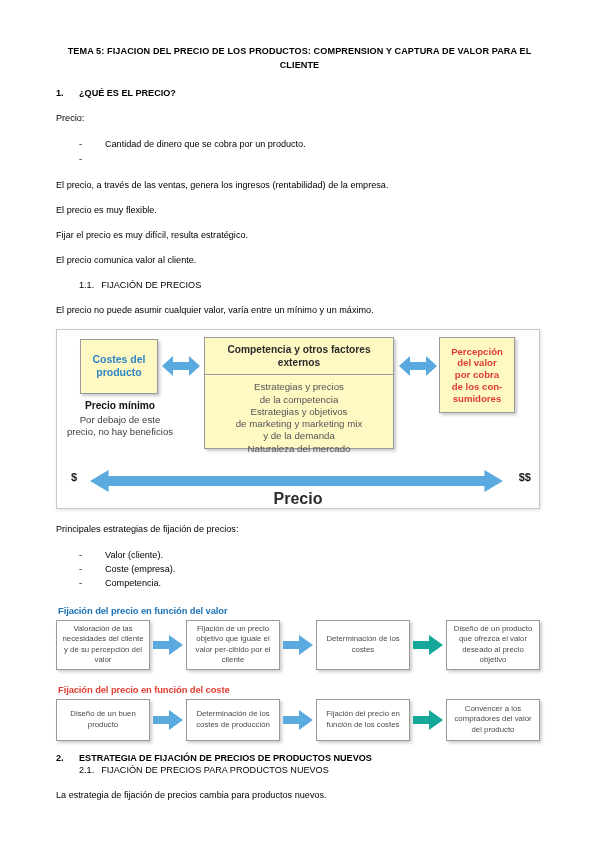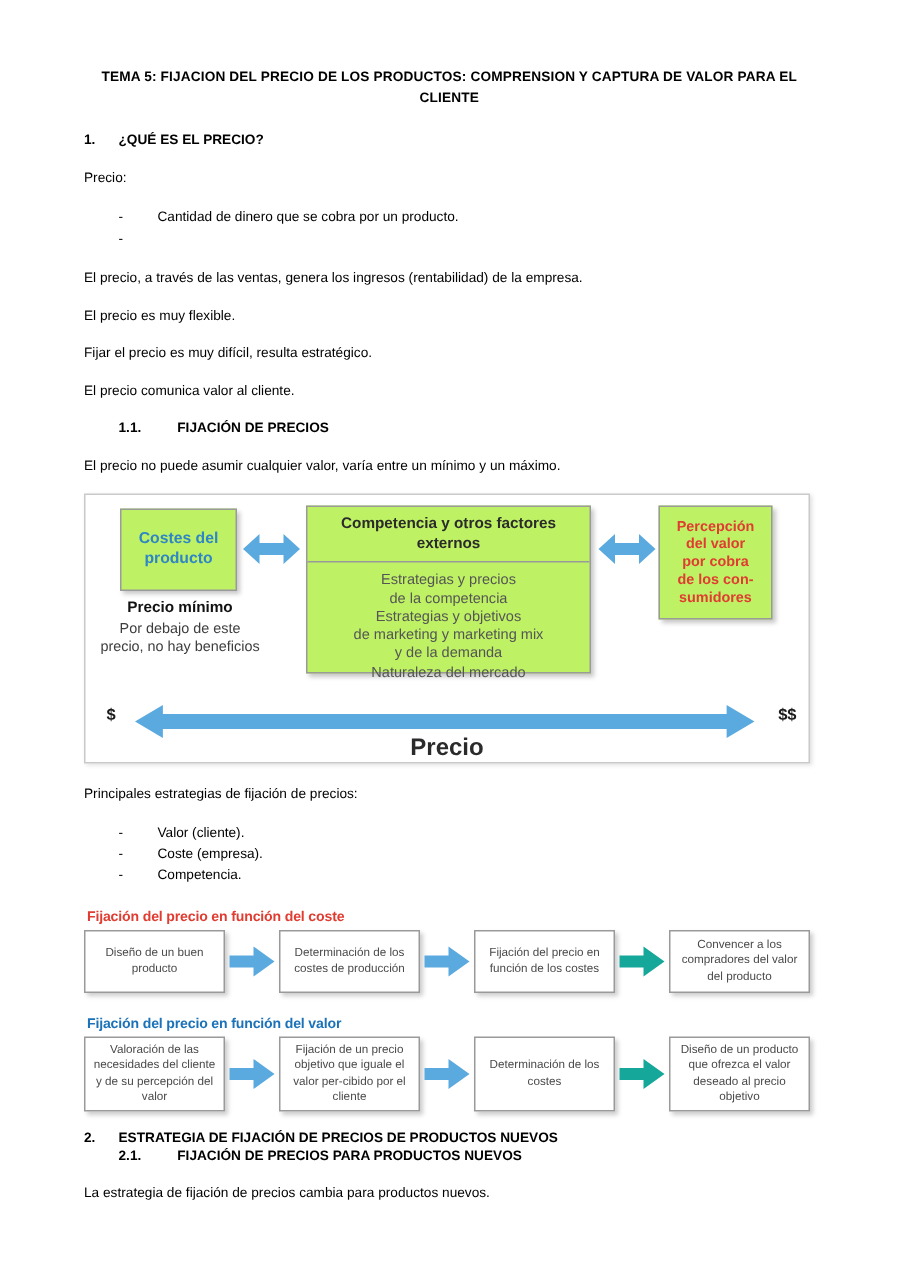--- a/index.html
+++ b/index.html
@@ -30,25 +30,25 @@
   .h-num{
     font-size:9.1px;
     font-weight:bold;
     margin:0 0 14px 0;
     display:flex;
     gap:11px;
   }
   .h-num .n{width:12px;flex:none;}
   .h-sub{
     font-size:9.1px;
-    font-weight:bold;
+    font-weight:normal;
     margin:0 0 14px 0;
     padding-left:23px;
     display:flex;
-    gap:24px;
+    gap:7px;
   }
   .h-sub .n{flex:none;}
   p.body{
     font-size:9.1px;
     line-height:1.35;
     margin:0 0 13px 0;
     letter-spacing:.01px;
   }
   ul.dash{
     list-style:none;
@@ -69,21 +69,21 @@
     margin:4px 0 0 0;
     width:484px;height:180px;
     border:1px solid #c9c9c9;
     background:#fff;
     box-sizing:border-box;
     box-shadow:1px 1px 3px rgba(0,0,0,.13);
   }
   .dg-box{
     position:absolute;
     border:1px solid #9a9a9a;
-    background:#bef264;
+    background:#fef9c3;
     box-sizing:border-box;
     box-shadow:2px 2px 3px rgba(0,0,0,.22);
     text-align:center;
   }
   .box-costes{
     left:23px;top:9px;width:78px;height:55px;
     display:flex;align-items:center;justify-content:center;
   }
   .box-costes span{
     color:#2E86C6;font-weight:bold;font-size:10.5px;line-height:1.25;
@@ -262,20 +262,45 @@
       <span class="d">-</span>
       <span>Coste (empresa).</span>
     </li>
     <li>
       <span class="d">-</span>
       <span>Competencia.</span>
     </li>
   </ul>
 
   <div class="flow">
+    <div class="flow-title blue">Fijación del precio en función del valor</div>
+    <div class="flow-row r2">
+      <div class="fbox">Valoración de las necesidades del cliente y de su percepción del valor</div>
+      <div class="farrow">
+        <svg width="30" height="20" viewBox="0 0 30 20">
+            <path d="M0 6 L16 6 L16 0 L30 10 L16 20 L16 14 L0 14 Z" fill="#5BAADF"></path>
+          </svg>
+      </div>
+      <div class="fbox">Fijación de un precio objetivo que iguale el valor per-cibido por el cliente</div>
+      <div class="farrow">
+        <svg width="30" height="20" viewBox="0 0 30 20">
+            <path d="M0 6 L16 6 L16 0 L30 10 L16 20 L16 14 L0 14 Z" fill="#5BAADF"></path>
+          </svg>
+      </div>
+      <div class="fbox">Determinación de los costes</div>
+      <div class="farrow">
+        <svg width="30" height="20" viewBox="0 0 30 20">
+            <path d="M0 6 L16 6 L16 0 L30 10 L16 20 L16 14 L0 14 Z" fill="#16A79B"></path>
+          </svg>
+      </div>
+      <div class="fbox">Diseño de un producto que ofrezca el valor deseado al precio objetivo</div>
+    </div>
+  </div>
+
+  <div class="flow">
     <div class="flow-title red">Fijación del precio en función del coste</div>
     <div class="flow-row r1">
       <div class="fbox">Diseño de un buen producto</div>
       <div class="farrow">
         <svg width="30" height="20" viewBox="0 0 30 20">
             <path d="M0 6 L16 6 L16 0 L30 10 L16 20 L16 14 L0 14 Z" fill="#5BAADF"></path>
           </svg>
       </div>
       <div class="fbox">Determinación de los costes de producción</div>
       <div class="farrow">
@@ -286,45 +311,20 @@
       <div class="fbox">Fijación del precio en función de los costes</div>
       <div class="farrow">
         <svg width="30" height="20" viewBox="0 0 30 20">
             <path d="M0 6 L16 6 L16 0 L30 10 L16 20 L16 14 L0 14 Z" fill="#16A79B"></path>
           </svg>
       </div>
       <div class="fbox">Convencer a los compradores del valor del producto</div>
     </div>
   </div>
 
-  <div class="flow">
-    <div class="flow-title blue">Fijación del precio en función del valor</div>
-    <div class="flow-row r2">
-      <div class="fbox">Valoración de las necesidades del cliente y de su percepción del valor</div>
-      <div class="farrow">
-        <svg width="30" height="20" viewBox="0 0 30 20">
-            <path d="M0 6 L16 6 L16 0 L30 10 L16 20 L16 14 L0 14 Z" fill="#5BAADF"></path>
-          </svg>
-      </div>
-      <div class="fbox">Fijación de un precio objetivo que iguale el valor per-cibido por el cliente</div>
-      <div class="farrow">
-        <svg width="30" height="20" viewBox="0 0 30 20">
-            <path d="M0 6 L16 6 L16 0 L30 10 L16 20 L16 14 L0 14 Z" fill="#5BAADF"></path>
-          </svg>
-      </div>
-      <div class="fbox">Determinación de los costes</div>
-      <div class="farrow">
-        <svg width="30" height="20" viewBox="0 0 30 20">
-            <path d="M0 6 L16 6 L16 0 L30 10 L16 20 L16 14 L0 14 Z" fill="#16A79B"></path>
-          </svg>
-      </div>
-      <div class="fbox">Diseño de un producto que ofrezca el valor deseado al precio objetivo</div>
-    </div>
-  </div>
-
   <div class="h-num" style="margin-top:12px;margin-bottom:2px;">
     <span class="n">2.</span>
     <span>ESTRATEGIA DE FIJACIÓN DE PRECIOS DE PRODUCTOS NUEVOS</span>
   </div>
 
   <div class="h-sub">
     <span class="n">2.1.</span>
     <span>FIJACIÓN DE PRECIOS PARA PRODUCTOS NUEVOS</span>
   </div>
 

